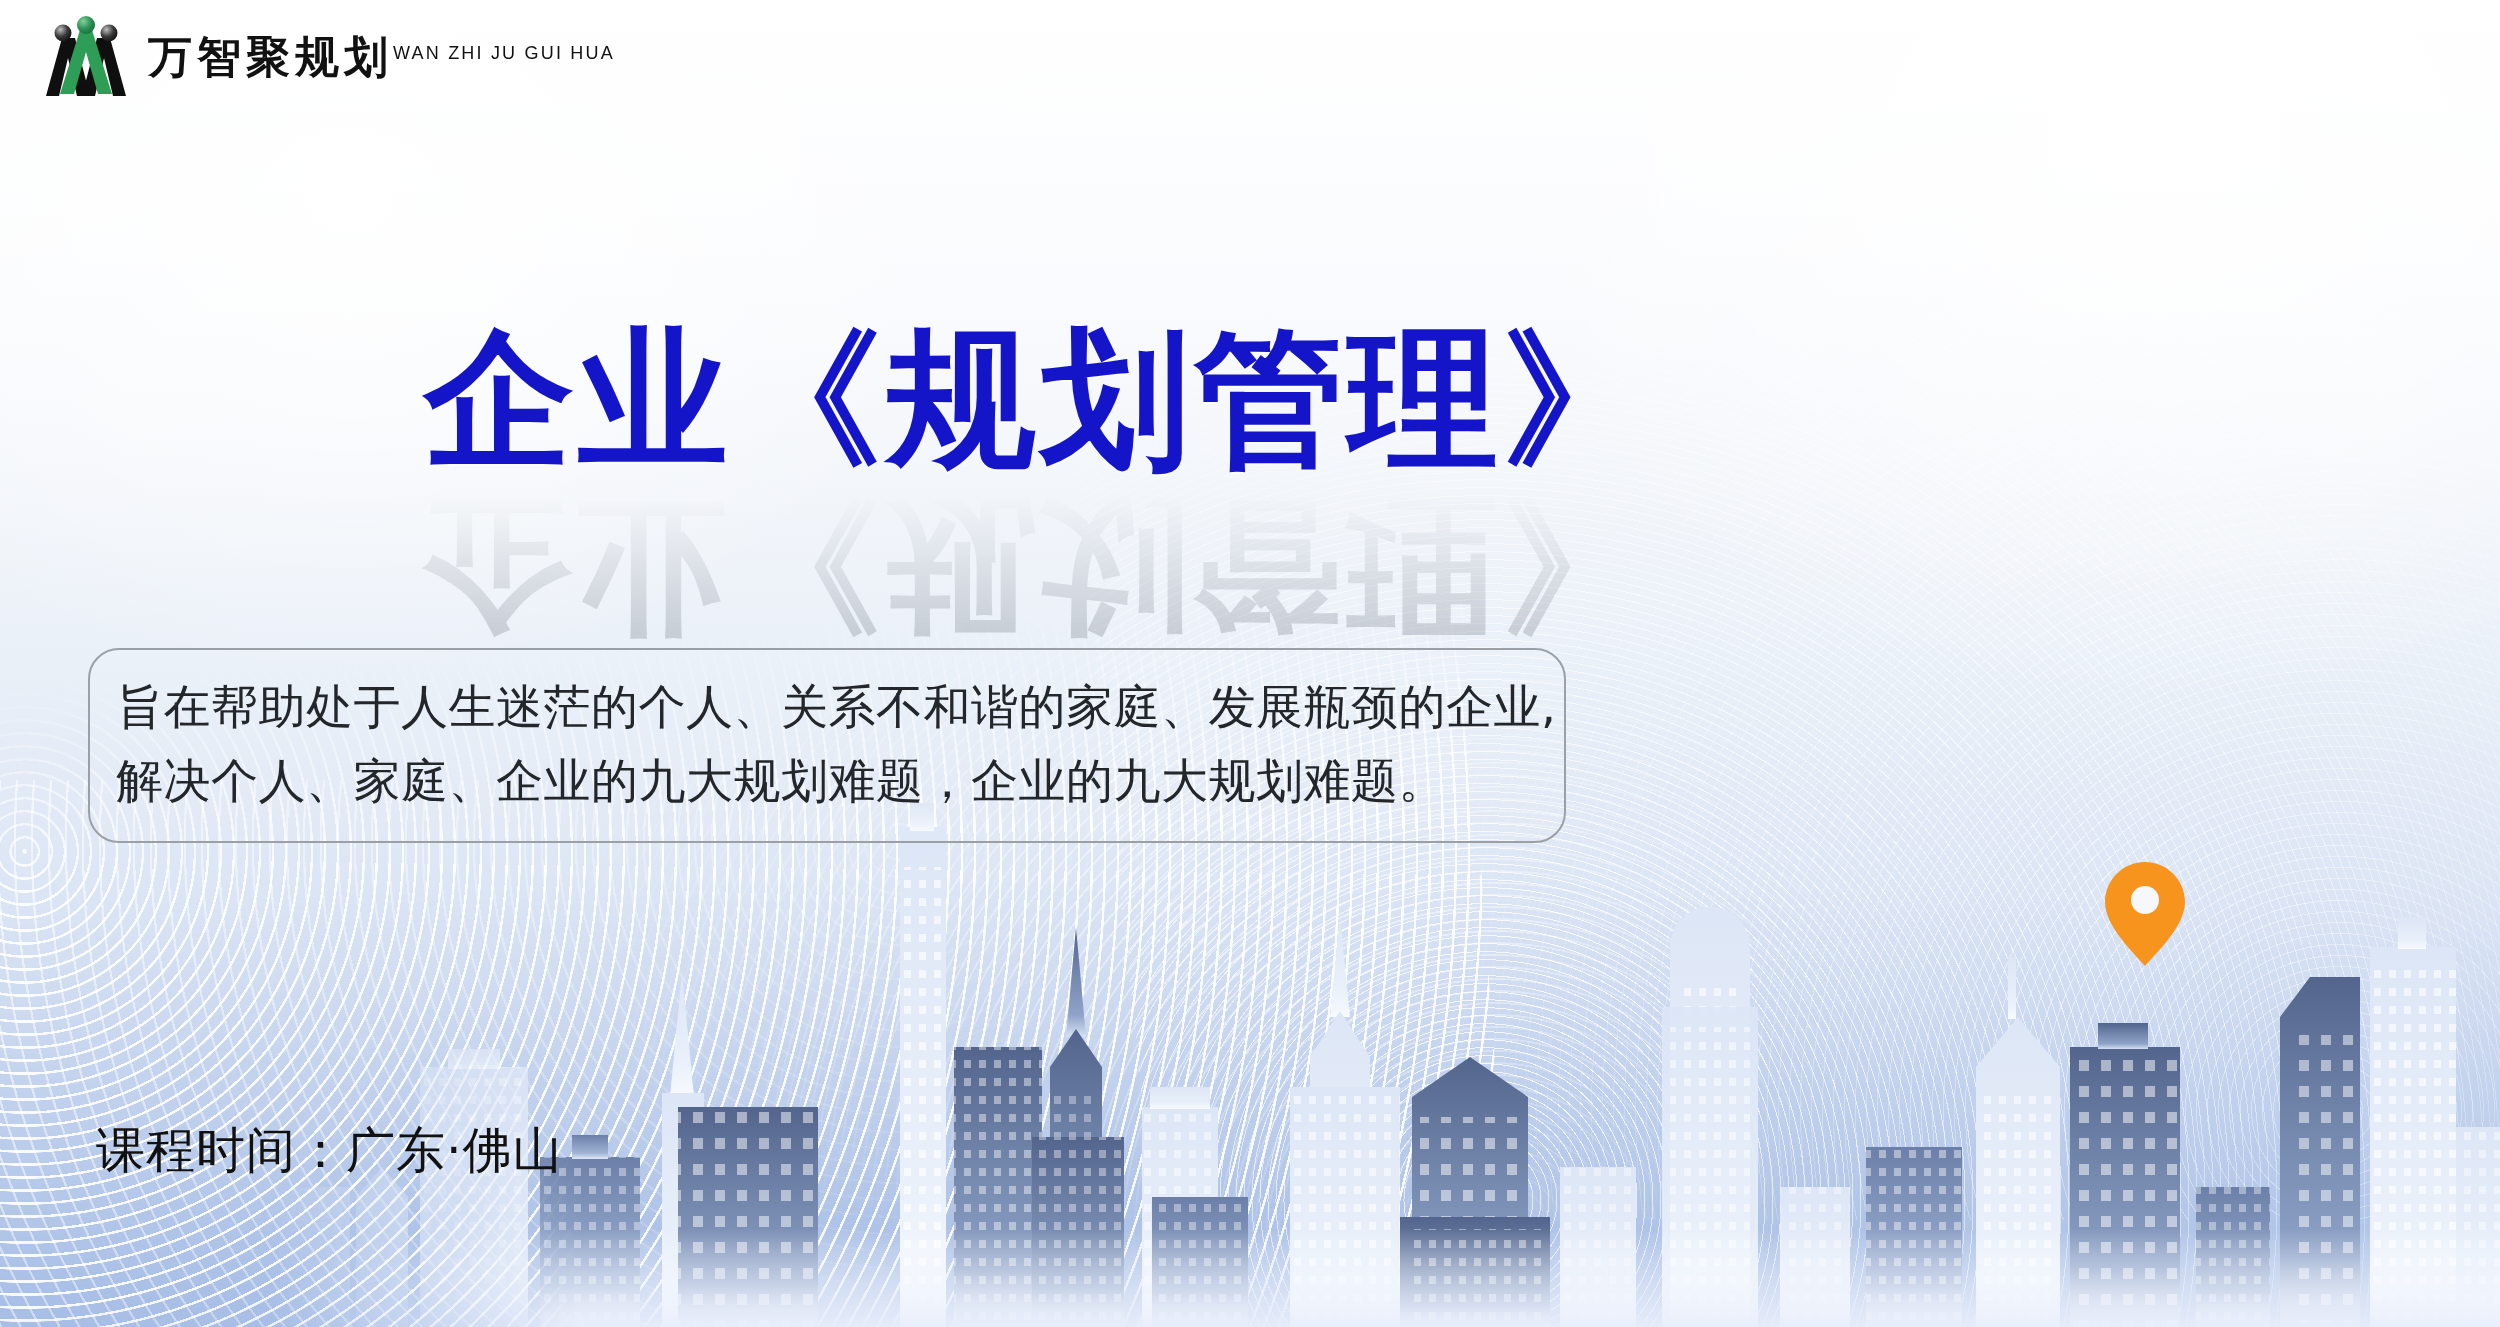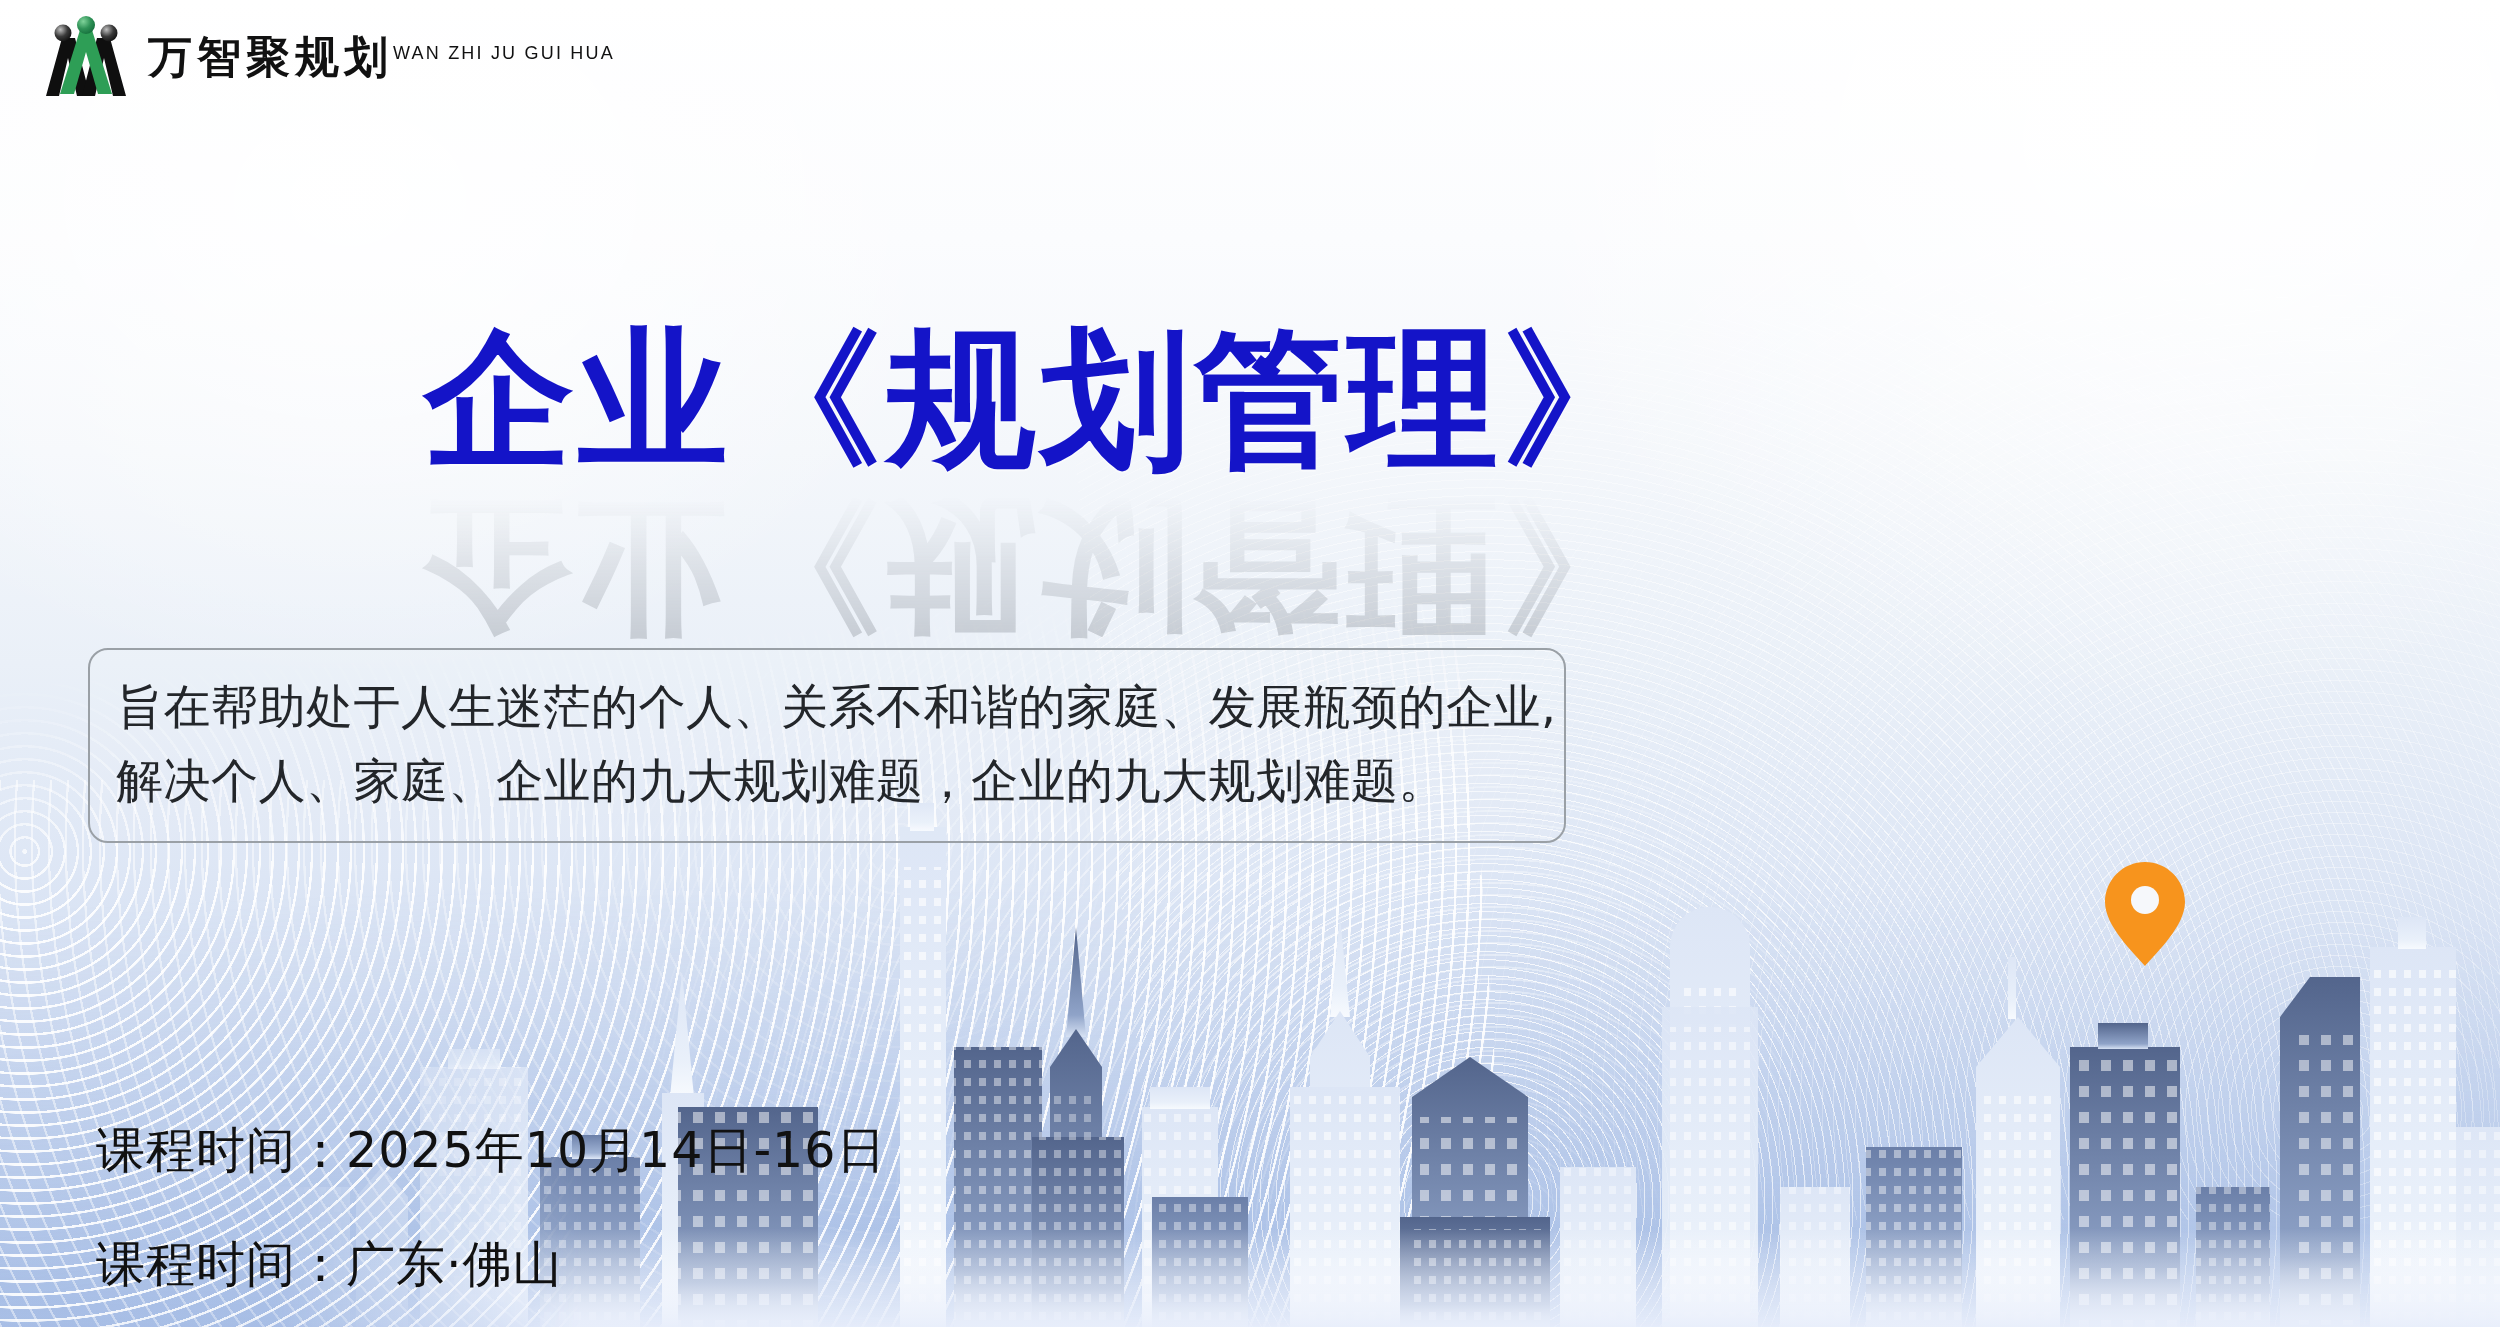--- a/index.html
+++ b/index.html
@@ -123,21 +123,21 @@
     transform:scaleY(-1);
     margin-top:4px;
     opacity:.5;
     -webkit-mask-image:linear-gradient(to top,transparent 8%,rgba(0,0,0,.75) 92%);
     mask-image:linear-gradient(to top,transparent 8%,rgba(0,0,0,.75) 92%);
   }
 
   
   .desc-box{
     position:absolute;left:88px;top:648px;width:1478px;
-    border:2px solid #9aa0a6;border-radius:20px;
+    border:2px solid #9aa0a6;border-radius:31px;
     padding:20px 26px 22px 26px;
     box-sizing:border-box;
     background:rgba(255,255,255,.08);
   }
   .desc-line{
     font-family:"DejaVu Sans","Liberation Sans",sans-serif;
     font-size:47px;color:#23262a;line-height:1.58;white-space:nowrap;
     letter-spacing:.5px;
   }
 
@@ -356,17 +356,16 @@
 
 
   <div class="pin-block">
     <svg class="pin-icon" width="84" height="108" viewBox="0 0 84 108">
       <path d="M42 2 C20 2 2 20 2 42 C2 66 30 92 42 106 C54 92 82 66 82 42 C82 20 64 2 42 2 Z" fill="#F7941D"></path>
       <circle cx="42" cy="40" r="14" fill="#f6f8fb"></circle>
     </svg>
   </div>
 
   <div class="course-info">
-    <div class="course-line">课程时间：2025年10月14日-16日</div>
     <div class="course-line">课程时间：广东·佛山</div>
   </div>
 
 </div>
 
 </body></html>

